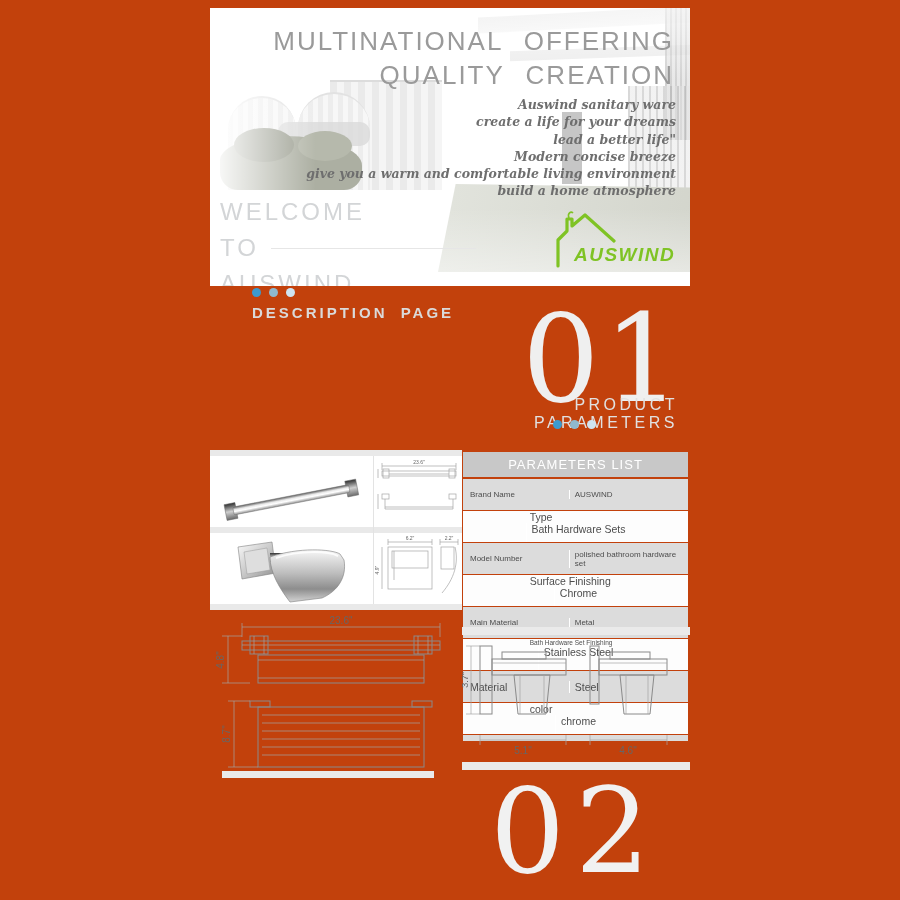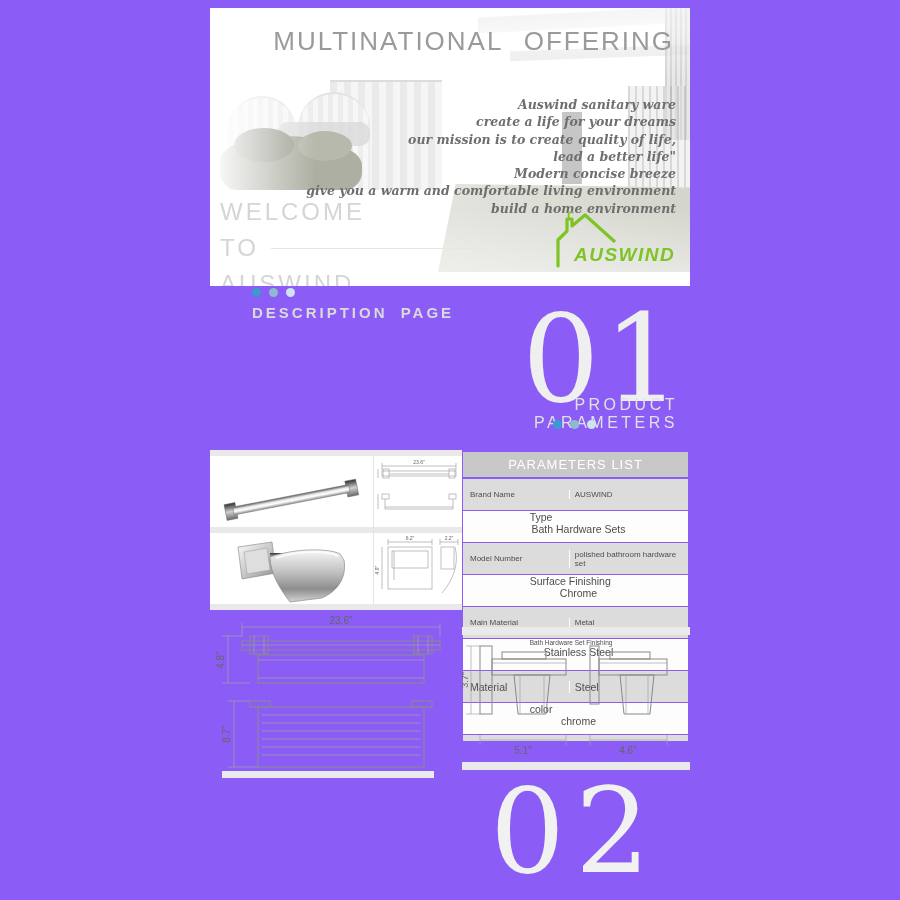--- a/index.html
+++ b/index.html
@@ -1,16 +1,16 @@
 <!DOCTYPE html>
 <html><head>
 <meta charset="utf-8">
 <style>
   html,body{margin:0;padding:0;background:#ffffff;}
-  .page{position:relative;width:900px;height:900px;background:#8b5cf6;overflow:hidden;
+  .page{position:relative;width:900px;height:900px;background:#c2410c;overflow:hidden;
         font-family:"Liberation Sans",sans-serif;}
 
   
   .banner{position:absolute;left:210px;top:8px;width:480px;height:278px;overflow:hidden;background:#fff;}
   .photo{position:absolute;inset:0;}
   .ph{position:absolute;}
   .roof1{left:268px;top:4px;width:212px;height:16px;background:linear-gradient(#e6e6e6,#f4f4f4);transform:skewY(-3deg);}
   .roof2{left:300px;top:40px;width:180px;height:10px;background:#ececec;transform:skewY(-2deg);}
   .darkband{left:455px;top:0;width:25px;height:132px;background:repeating-linear-gradient(90deg,#b9b9b9 0 2px,#dcdcdc 2px 5px);opacity:.65;}
   .fence{left:418px;top:78px;width:62px;height:145px;background:repeating-linear-gradient(90deg,#a9a9a9 0 2px,#e3e3e3 2px 7px);opacity:.45;}
@@ -97,30 +97,30 @@
       <div class="ph arch1"></div>
       <div class="ph arch2"></div>
       <div class="ph car"></div>
       <div class="ph shrub"></div>
       <div class="ph grass"></div>
       <div class="fade"></div>
     </div>
 
     <div class="headline">
       <div>MULTINATIONAL OFFERING</div>
+      <div>QUALITY CREATION</div>
     </div>
 
     <div class="scriptblock">
       <div>Auswind sanitary ware</div>
       <div>create a life for your dreams</div>
-      <div>our mission is to create quality of life,</div>
       <div>lead a better life"</div>
       <div>Modern concise breeze</div>
       <div>give you a warm and comfortable living environment</div>
-      <div>build a home environment</div>
+      <div>build a home atmosphere</div>
     </div>
 
     <div class="welcome">
       <div>WELCOME</div>
       <div class="row2">
         <span>TO</span>
         <span class="rule"></span>
       </div>
       <div>AUSWIND</div>
     </div>

